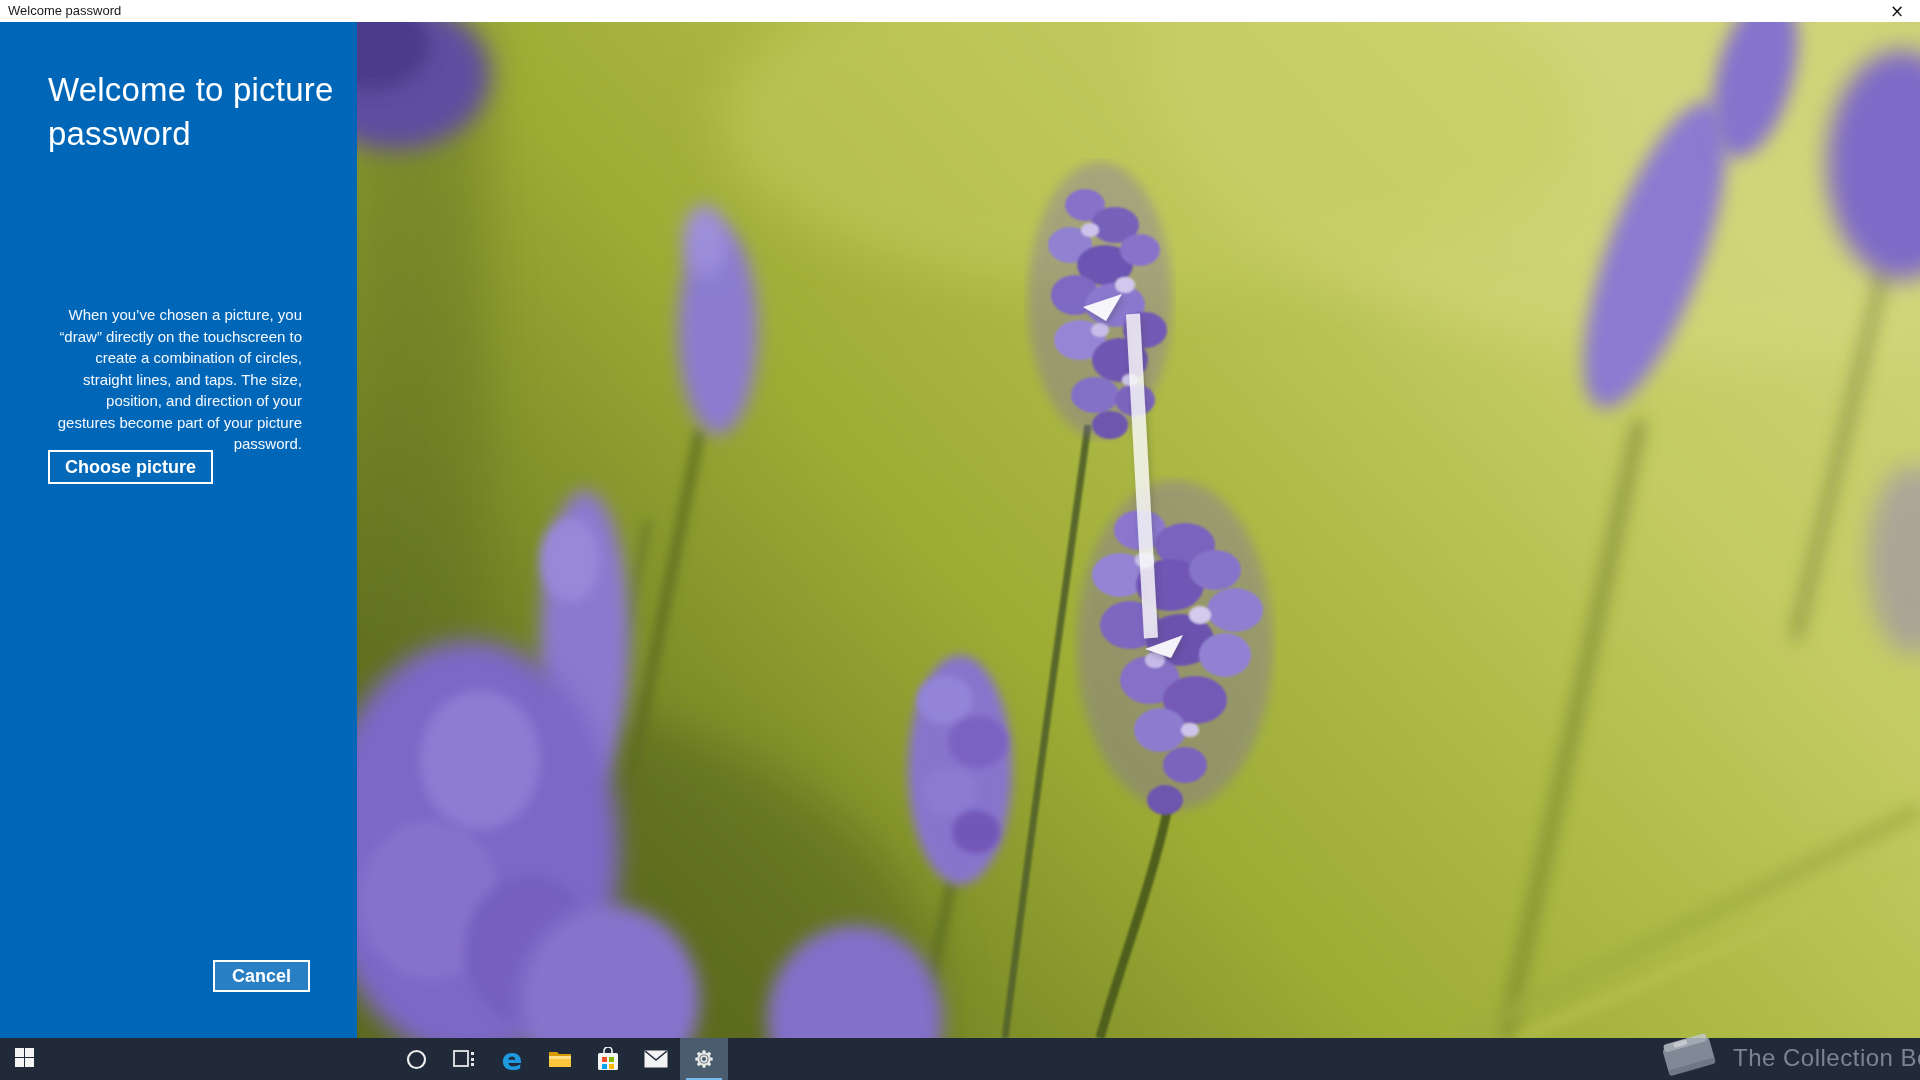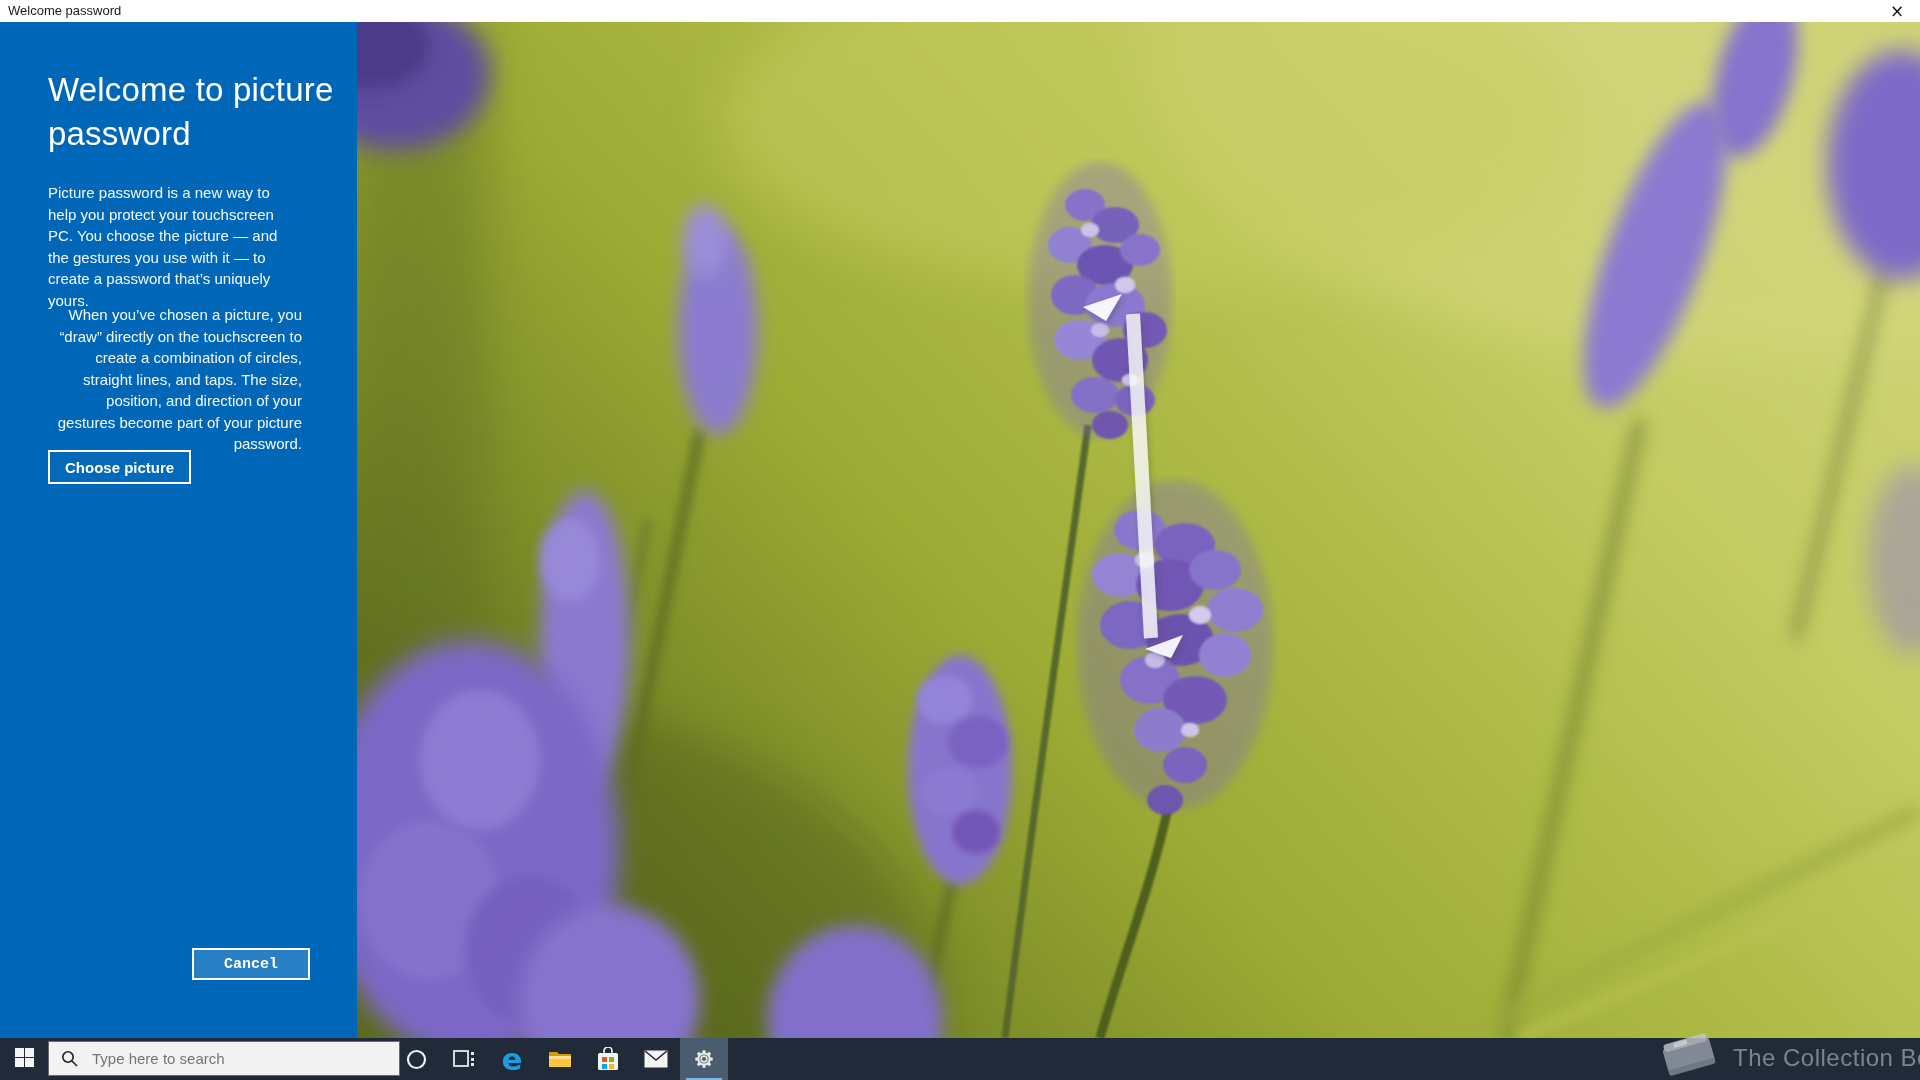--- a/index.html
+++ b/index.html
@@ -13,24 +13,24 @@
   .close-btn{position:absolute;right:0;top:0;width:46px;height:22px;border:0;background:transparent;
     font-size:17px;line-height:20px;color:#111;text-align:center;padding:0;cursor:pointer;font-family:"DejaVu Sans",sans-serif;}
   
   .main{position:absolute;top:22px;left:0;width:1619px;height:1016px;}
   .sidebar{position:absolute;left:0;top:0;width:357px;height:1016px;background:#0067b8;color:#fff;z-index:5;}
   .sidebar h1{position:absolute;left:48px;top:46px;width:300px;margin:0;
     font-size:33px;font-weight:300;line-height:44px;color:#fff;letter-spacing:.2px;}
   .sidebar p{position:absolute;left:48px;width:254px;margin:0;font-size:15px;line-height:21.5px;color:#f4f9ff;}
   .sidebar .p1{top:160px;}
   .sidebar .p2{top:282px;text-align:right;}
-  .btn{font-family:"Liberation Sans",sans-serif;font-weight:bold;font-size:15px;color:#fff;
+  .btn{font-family:"Liberation Sans",sans-serif;font-weight:bold;font-size:18px;color:#fff;
     border:2px solid #ffffff;cursor:pointer;}
   .choose-btn{position:absolute;left:48px;top:428px;height:34px;padding:0 15px;background:rgba(255,255,255,0.02);}
-  .cancel-btn{position:absolute;right:47px;bottom:58px;height:32px;padding:0 30px;background:rgba(255,255,255,0.16);font-family:Liberation Mono, monospace;}
+  .cancel-btn{position:absolute;right:47px;bottom:46px;height:32px;padding:0 17px;background:rgba(255,255,255,0.16);}
   .photo{position:absolute;left:357px;top:0;width:1563px;height:1016px;overflow:hidden;}
   .photo svg{display:block;}
   
   .taskbar{position:absolute;bottom:0;left:0;width:1920px;height:42px;background:#202a39;z-index:20;}
   .start-btn{position:absolute;left:0;top:0;width:48px;height:42px;background:transparent;border:0;cursor:pointer;}
   .search-box{position:absolute;left:48px;top:3px;width:352px;height:35px;background:#f2f2f2;
     border:1px solid #6a6a6a;display:flex;align-items:center;box-sizing:border-box;}
   .search-box svg{margin-left:12px;flex:0 0 auto;}
   .search-box input{flex:1;border:0;background:transparent;outline:none;margin-left:12px;
     font-size:15px;color:#444;font-family:"Liberation Sans",sans-serif;}
@@ -178,45 +178,37 @@
       <g filter="url(#fshadow)">
         <line x1="1133" y1="314" x2="1151" y2="638" stroke="#ffffff" stroke-opacity="0.78" stroke-width="14"></line>
         <polygon points="1122,294 1083,307 1106,321" fill="#ffffff" fill-opacity="0.92"></polygon>
         <polygon points="1145,649 1183,635 1171,658" fill="#ffffff" fill-opacity="0.92"></polygon>
       </g>
     </svg>
   </div>
 
   <div class="sidebar">
     <h1>Welcome to picture password</h1>
-    <p class="p1">Picture password is a new way to help you protect your touchscreen PC. You choose the picture — and the gestures you use with it — to create a password that’s uniquely yours.</p>
     <p class="p2">When you’ve chosen a picture, you “draw” directly on the touchscreen to create a combination of circles, straight lines, and taps. The size, position, and direction of your gestures become part of your picture password.</p>
     <button class="btn choose-btn">Choose picture</button>
     <button class="btn cancel-btn">Cancel</button>
   </div>
 </div>
 
 <div class="taskbar">
 
   <button class="start-btn">
     <svg width="19" height="19" viewBox="0 0 19 19">
       <rect x="0" y="0" width="9" height="9" fill="#f4f4f4"></rect>
         <rect x="10" y="0" width="9" height="9" fill="#f4f4f4"></rect>
       <rect x="0" y="10" width="9" height="9" fill="#f4f4f4"></rect>
         <rect x="10" y="10" width="9" height="9" fill="#f4f4f4"></rect>
     </svg>
   </button>
 
-  <div class="search-box">
-    <svg width="17" height="17" viewBox="0 0 17 17">
-      <circle cx="7" cy="7" r="5.2" fill="none" stroke="#1f1f1f" stroke-width="1.6"></circle>
-      <line x1="11" y1="11" x2="16" y2="16" stroke="#1f1f1f" stroke-width="1.6"></line>
-    </svg>
-    <input type="text" placeholder="Type here to search" style="">
-  </div>
 
   <div class="tb-icons">
     <button class="tb-item">
       <svg width="21" height="21" viewBox="0 0 21 21">
         <circle cx="10.5" cy="10.5" r="8.5" fill="none" stroke="#eeeeee" stroke-width="2.2"></circle>
       </svg>
     </button>
     <button class="tb-item">
       <svg width="22" height="18" viewBox="0 0 22 18">
         <rect x="1" y="1" width="14" height="15" fill="none" stroke="#e8e8e8" stroke-width="1.8"></rect>

